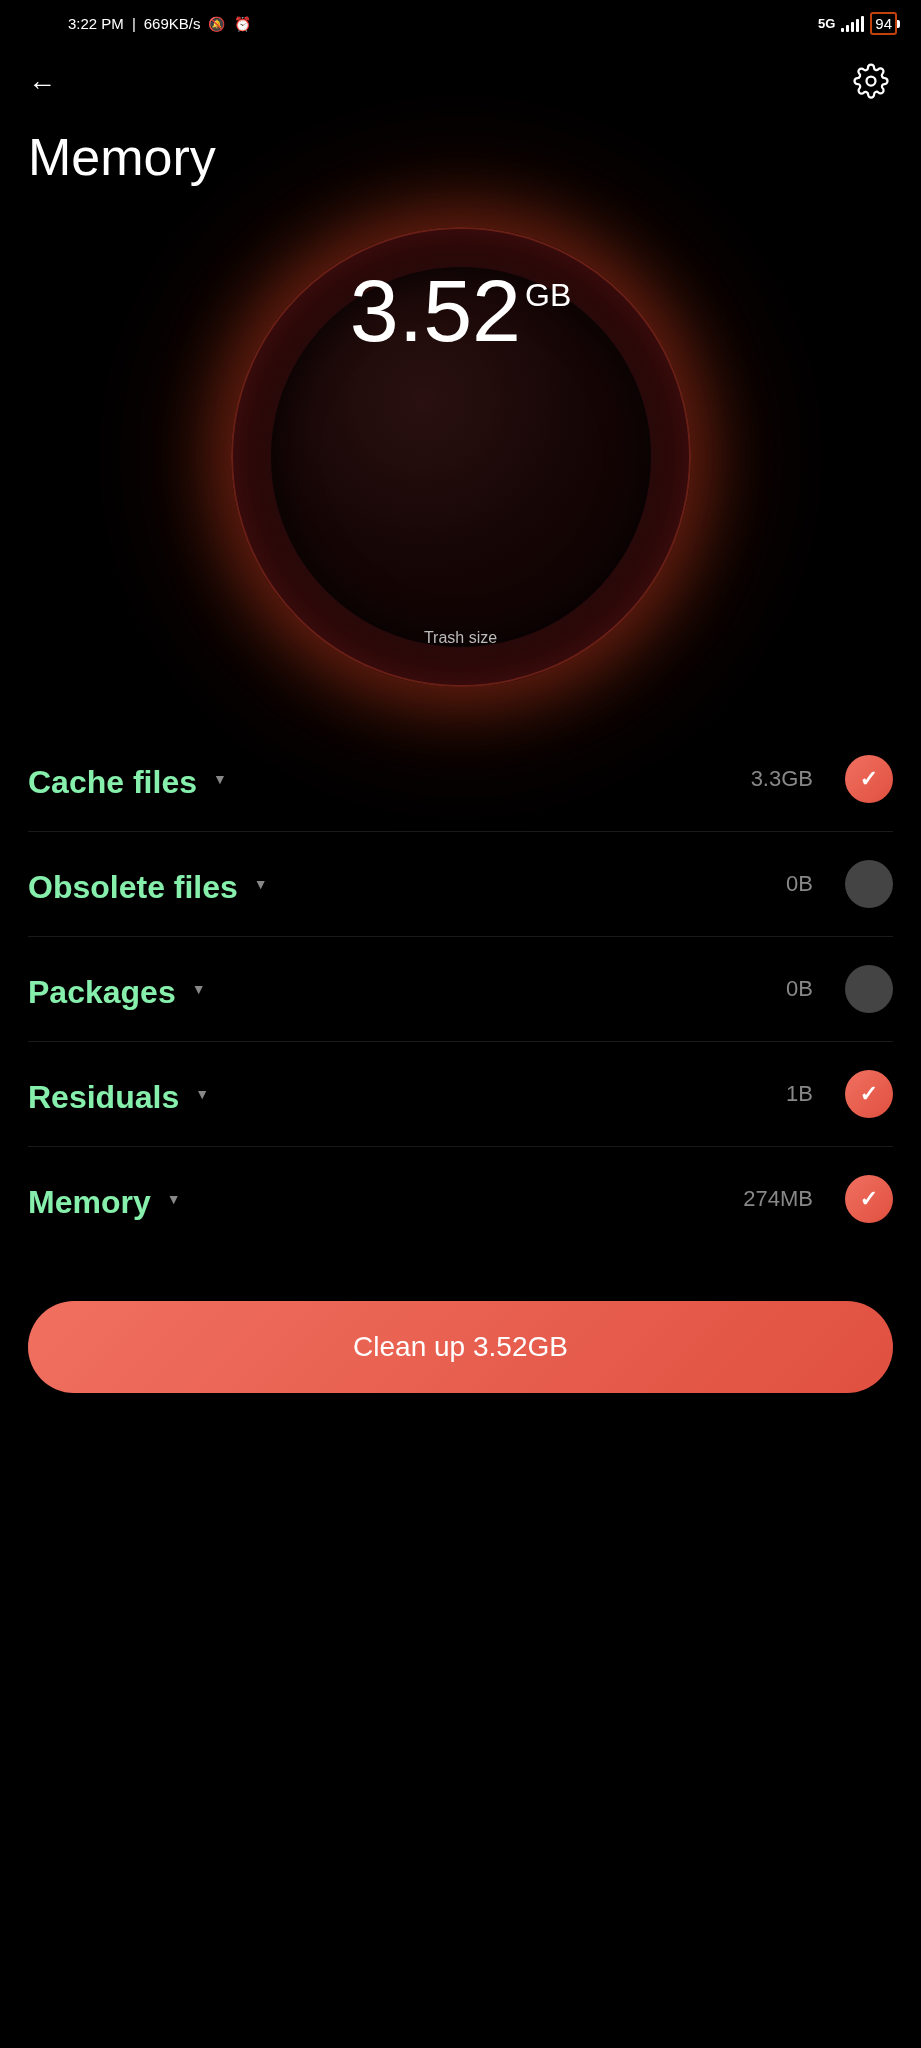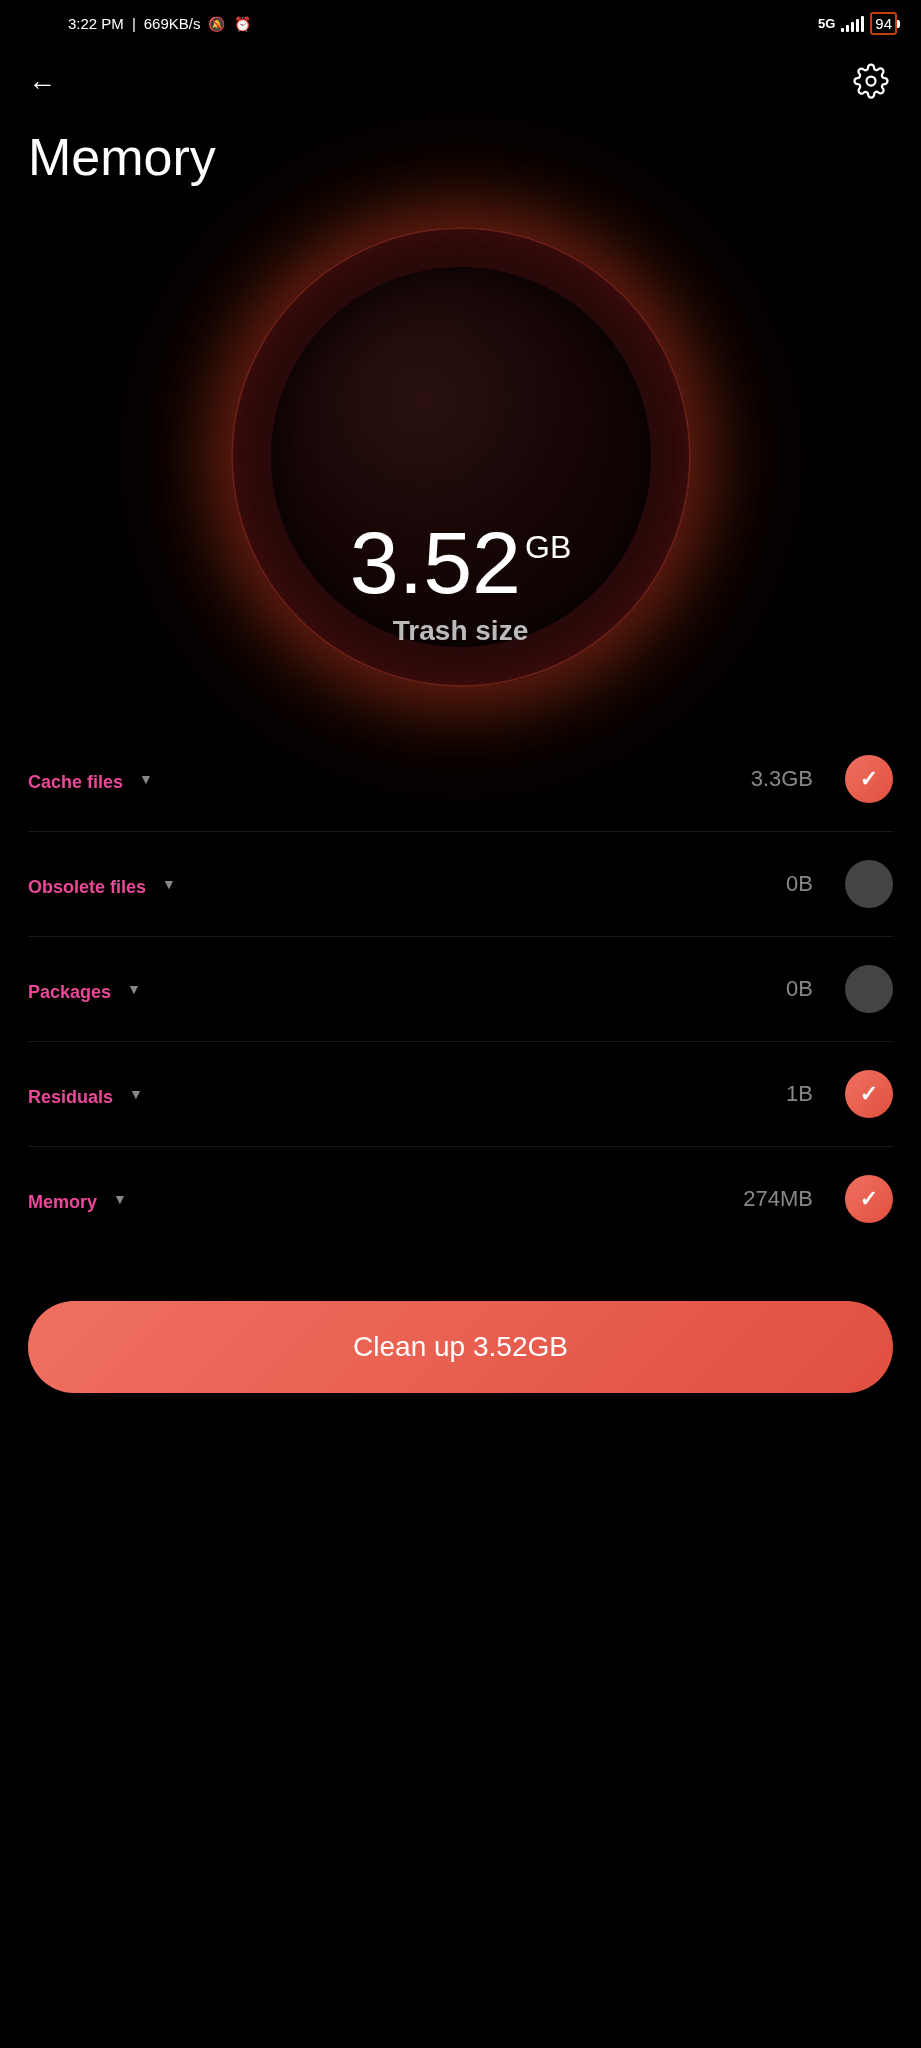--- a/index.html
+++ b/index.html
@@ -128,45 +128,45 @@
     }
 
     .circle-inner {
       width: 380px;
       height: 380px;
       border-radius: 50%;
       background: radial-gradient(circle at 40% 35%, #2a1010 0%, #150505 50%, #0d0303 100%);
       display: flex;
       flex-direction: column;
       align-items: center;
-      justify-content: flex-end;
+      justify-content: space-between;
       box-shadow: inset 0 0 40px rgba(0,0,0,0.8);
     }
 
     .trash-size-number {
       font-size: 88px;
       font-weight: 300;
       color: #fff;
       line-height: 1;
       display: flex;
       align-items: flex-start;
     }
 
     .trash-size-gb {
       font-size: 32px;
       font-weight: 400;
       margin-top: 12px;
       margin-left: 4px;
     }
 
     .trash-size-label {
-      font-size: 28px;
+      font-size: 16px;
       color: #bbb;
       margin-top: 8px;
-      font-weight: 700;
+      font-weight: 400;
     }
 
     .items-list {
       padding: 20px 28px;
     }
 
     .list-item {
       display: flex;
       align-items: center;
       justify-content: space-between;
@@ -178,23 +178,23 @@
       border-bottom: none;
     }
 
     .item-left {
       display: flex;
       align-items: center;
       gap: 12px;
     }
 
     .item-label {
-      font-size: 18px;
+      font-size: 32px;
       font-weight: 600;
-      color: #ec4899;
+      color: #86efac;
       margin-top: 6px;
     }
 
     .chevron-down {
       color: #888;
       font-size: 14px;
       margin-left: 4px;
     }
 
     .item-right {

